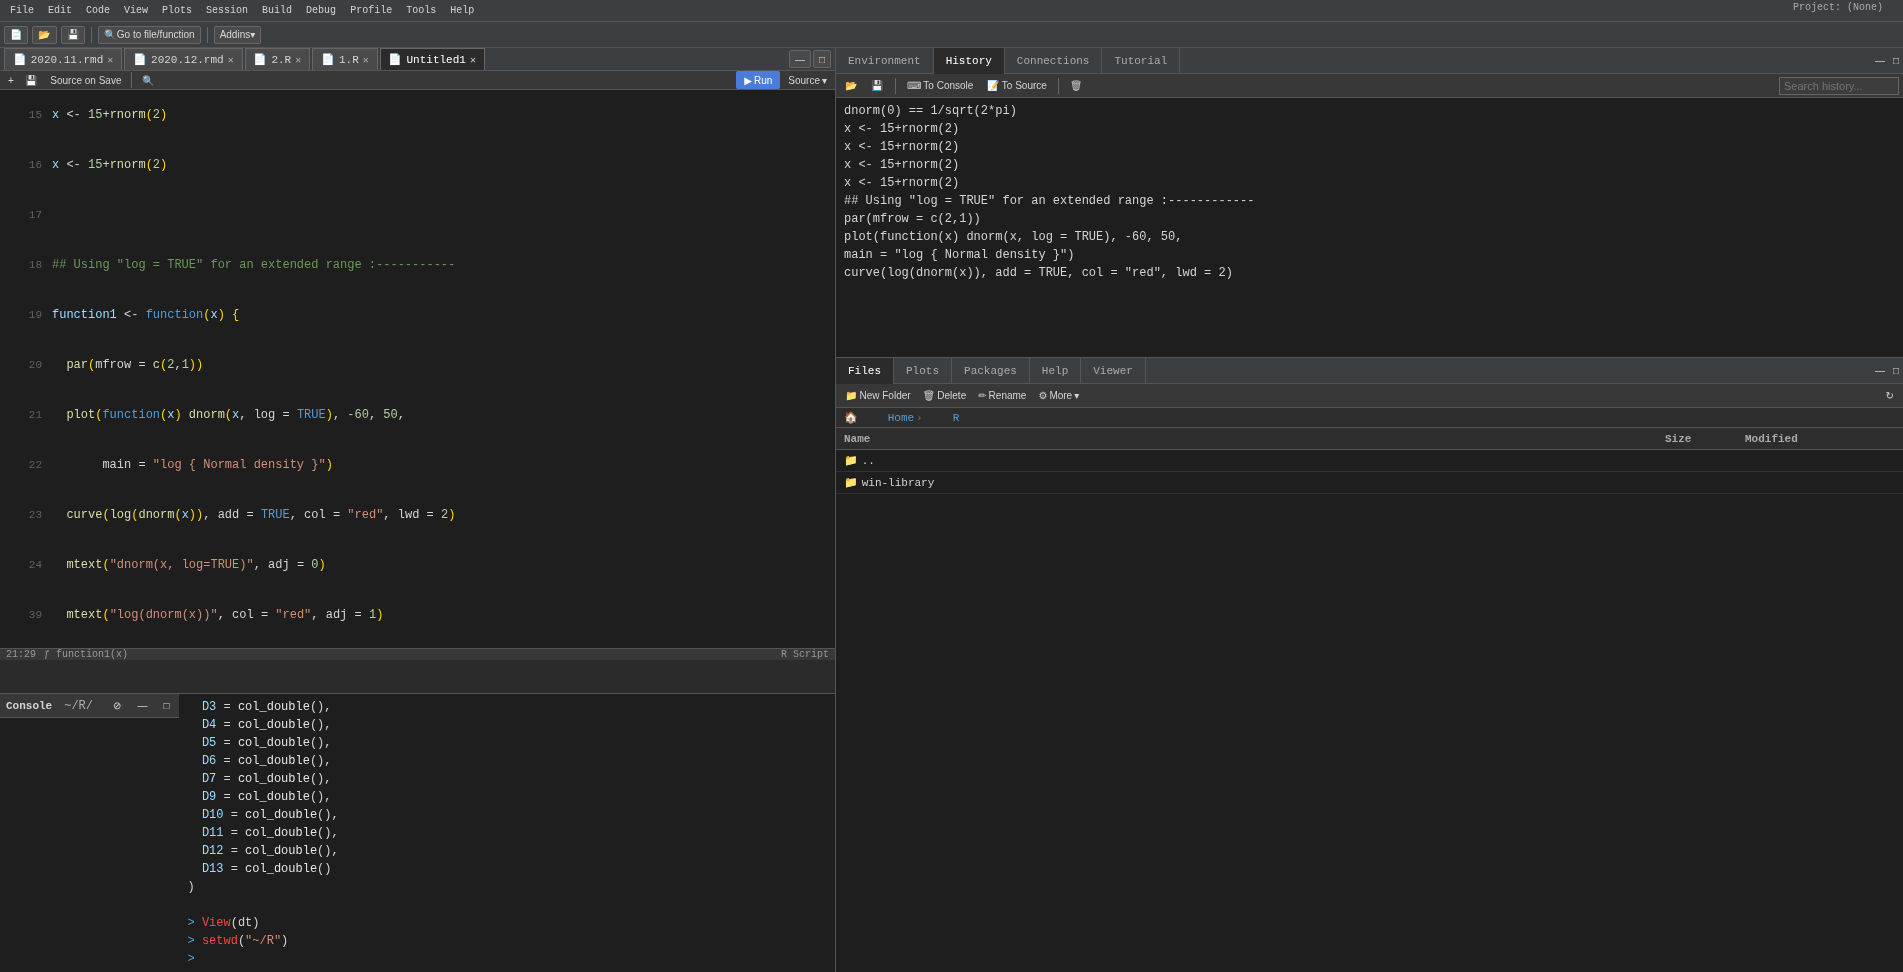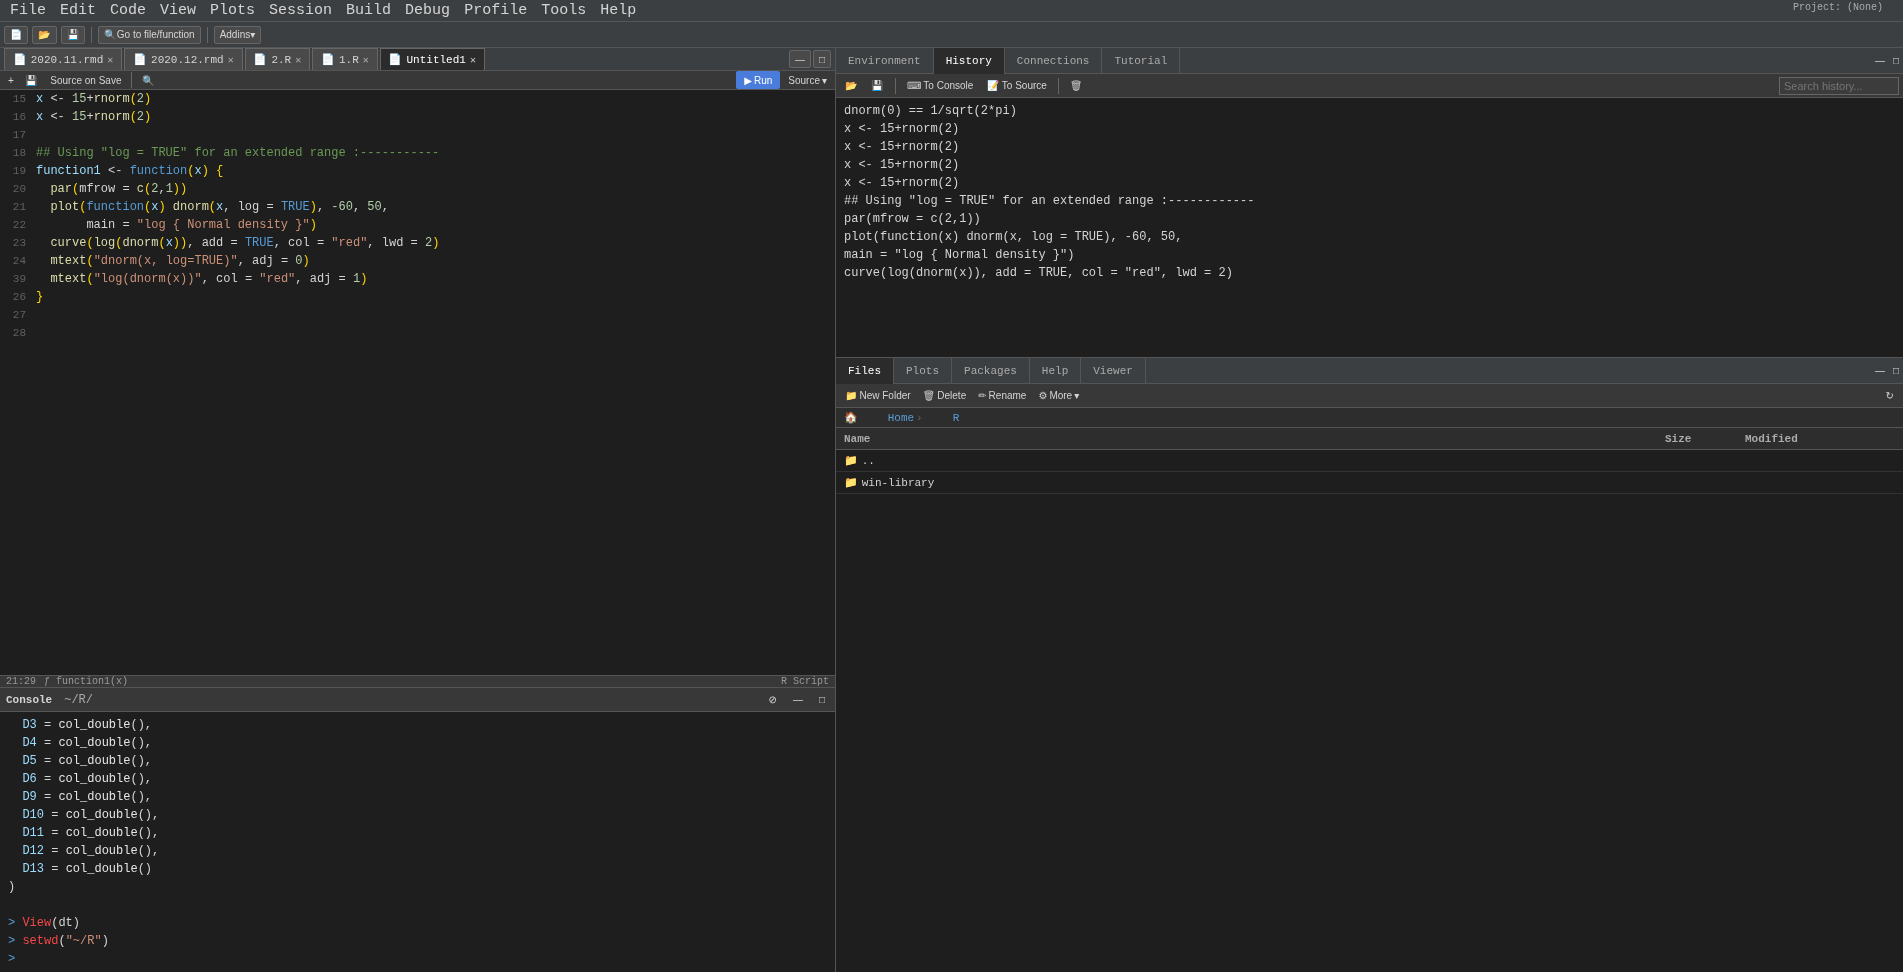--- a/index.html
+++ b/index.html
@@ -19,21 +19,21 @@
       align-items: center;
       background: #3c3f41;
       height: 22px;
       padding: 0 4px;
       border-bottom: 1px solid #555;
       gap: 2px;
     }
     .menu-item {
       padding: 2px 6px;
       color: #d4d4d4;
-      font-size: 15px;
+      font-size: 10px;
       cursor: pointer;
     }
 
     
     .main-toolbar {
       display: flex;
       align-items: center;
       background: #3c3f41;
       height: 26px;
       padding: 0 4px;
@@ -136,21 +136,21 @@
     .editor-content {
       background: #1e1e1e;
       height: calc(100% - 24px);
       overflow-y: auto;
       overflow-x: hidden;
     }
     .code-line {
       display: flex;
       align-items: center;
       min-height: 18px;
-      padding: 0;
+      padding: 16px;
     }
     .line-num {
       color: #606060;
       width: 32px;
       min-width: 32px;
       text-align: right;
       padding-right: 6px;
       user-select: none;
       font-size: 11px;
       line-height: 18px;
@@ -187,21 +187,22 @@
       gap: 8px;
     }
     .status-right { margin-left: auto; }
 
     
     .console-area {
       height: 380px;
       background: #1e1e1e;
       border-top: 1px solid #555;
       display: flex;
-      flex-direction: column;
+      flex-direction: row;
+      margin-top: 33px;
     }
     .console-toolbar {
       display: flex;
       align-items: center;
       background: #383838;
       height: 24px;
       padding: 0 6px;
       border-bottom: 1px solid #555;
       gap: 8px;
     }
@@ -588,20 +589,21 @@
           <span>⊘</span>
         </button>
         <button class="editor-btn">—</button>
         <button class="editor-btn">□</button>
       </div>
       <div class="console-content">
         <div class="console-line">  <span class="console-output">D3</span> = <span class="green-dot">col_double</span>(),</div>
         <div class="console-line">  <span class="console-output">D4</span> = <span class="green-dot">col_double</span>(),</div>
         <div class="console-line">  <span class="console-output">D5</span> = <span class="green-dot">col_double</span>(),</div>
         <div class="console-line">  <span class="console-output">D6</span> = <span class="green-dot">col_double</span>(),</div>
+        <div class="console-line">  <span class="console-output">D7</span> = <span class="green-dot">col_double</span>(),</div>
         <div class="console-line">  <span class="console-output">D9</span> = <span class="green-dot">col_double</span>(),</div>
         <div class="console-line">  <span class="console-output">D10</span> = <span class="green-dot">col_double</span>(),</div>
         <div class="console-line">  <span class="console-output">D11</span> = <span class="green-dot">col_double</span>(),</div>
         <div class="console-line">  <span class="console-output">D12</span> = <span class="green-dot">col_double</span>(),</div>
         <div class="console-line">  <span class="console-output">D13</span> = <span class="green-dot">col_double</span>()</div>
         <div class="console-line">)</div>
         <div class="console-line">&nbsp;</div>
         <div class="console-line"><span class="console-prompt">&gt;</span> <span class="red">View</span>(dt)</div>
         <div class="console-line"><span class="console-prompt">&gt;</span> <span class="red">setwd</span>(<span class="str">"~/R"</span>)</div>
         <div class="console-line"><span class="console-prompt">&gt;</span></div>

